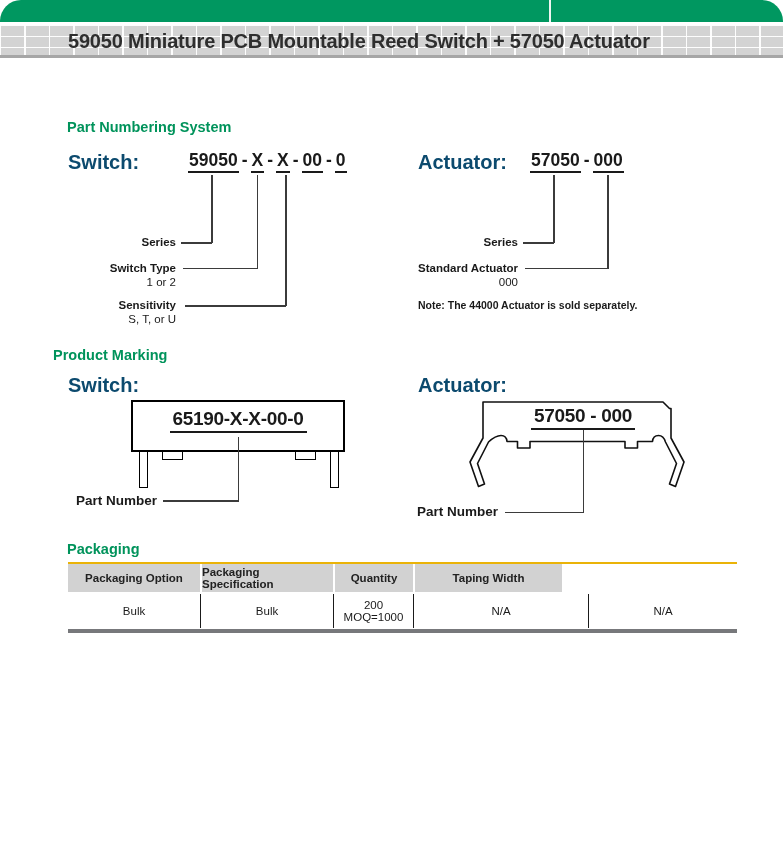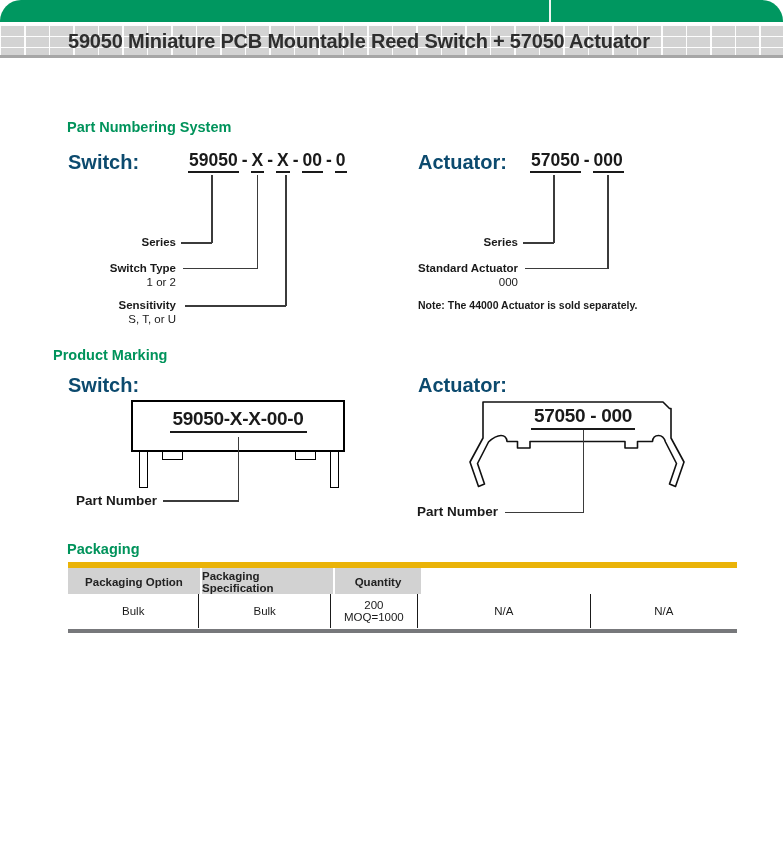--- a/index.html
+++ b/index.html
@@ -41,34 +41,34 @@
   .sw-body { position:absolute; left:131px; top:400px; width:214px; height:52px; border:2px solid #000; background:#fff; }
   .sw-part { position:absolute; left:139px; top:452px; width:9px; height:36px; border:1.5px solid #000; border-top:none; background:#fff; }
   .sw-part.leg2 { left:330px; }
   .sw-tab { position:absolute; left:162px; top:452px; width:21px; height:8px; border:1.5px solid #000; border-top:none; background:#fff; }
   .sw-tab.tab2 { left:295px; }
   .marking { position:absolute; text-align:center; font-size:19px; font-weight:bold; color:#1a1a1a; letter-spacing:-0.3px; white-space:nowrap; }
   .marking .mark-u { border-bottom:2.5px solid #1a1a1a; padding:0 3px 2px 3px; }
   .act-svg { position:absolute; left:460px; top:395px; }
   
   .pkg-table { position:absolute; left:68px; top:562px; width:669px; }
-  .t-head { display:flex; border-top:6px solid #eab308; height:30px; }
+  .t-head { display:flex; border-top:2px solid #eab308; height:30px; }
   .t-head .cell {
     background:#d2d2d2; font-size:11.5px; font-weight:bold; color:#222;
     display:flex; align-items:center; justify-content:center; height:28px;
   }
   .t-head .cell + .cell { border-left:2px solid #ffffff; }
   .t-gap { height:2px; background:#fff; }
   .t-body { display:flex; height:34px; }
   .t-body .cell {
     background:#fff; font-size:11.5px; color:#1a1a1a; line-height:12.5px;
     display:flex; flex-direction:column; align-items:center; justify-content:center; height:34px; text-align:center;
   }
   .t-body .cell + .cell { border-left:1.4px solid #1a1a1a; }
-  .c1 { width:132px; } .c2 { width:133px; } .c3 { width:88px; } .c4 { width:175px; } .c5 { width:149px; }
+  .c1 { width:132px; } .c2 { width:133px; } .c3 { width:80px; } .c4 { width:175px; } .c5 { width:149px; }
   .t-bottom { height:4px; background:#77787b; margin-top:1px; }
 </style>
 </head>
 <body>
 
 <div id="page">
 
   <div class="green-bar"></div>
   <div class="green-bar-divider"></div>
   <div class="gray-band"></div>
@@ -112,21 +112,21 @@
   <div class="h-green" style="left:53px; top:347px;">Product Marking</div>
   <div class="row-label" style="left:68px; top:374px;">Switch:</div>
   <div class="row-label" style="left:418px; top:374px;">Actuator:</div>
 
   <div class="sw-body"></div>
   <div class="sw-part"></div>
   <div class="sw-part leg2"></div>
   <div class="sw-tab"></div>
   <div class="sw-tab tab2"></div>
   <div class="marking" style="left:131px; top:408px; width:214px;">
-    <span class="mark-u">59050-X-X-00-0</span>
+    <span class="mark-u">65190-X-X-00-0</span>
   </div>
   <div class="vline" style="left:237.5px; top:437px; height:64px;"></div>
   <div class="hline" style="left:163px; top:500px; width:75.5px;"></div>
   <div class="pn-label-2" style="left:20px; top:493px; width:137px;">Part Number</div>
 
   <svg class="act-svg" width="240" height="105" viewBox="0 0 240 105">
     <path d="M 23 7 L 203 7 L 209.5 13.5 L 211 13.5 L 211 43
              L 224 67 L 215.5 91.5 L 209.5 89 L 216.5 68.5 L 205.5 47
              Q 203.5 40.5 198.5 40.5 Q 193 40.5 192.5 46.5
              L 177.5 46.5 L 177.5 53 L 165 53 L 165 46.5
@@ -142,20 +142,21 @@
   <div class="hline" style="left:505px; top:511.5px; width:78px;"></div>
   <div class="pn-label-2" style="left:360px; top:504px; width:138px;">Part Number</div>
 
   <div class="h-green" style="left:67px; top:541px;">Packaging</div>
 
   <div class="pkg-table">
     <div class="t-head">
       <div class="cell c1">Packaging Option</div>
       <div class="cell c2">Packaging Specification</div>
       <div class="cell c3">Quantity</div>
+      <div class="cell c5">Taping Width</div>
     </div>
     <div class="t-gap"></div>
     <div class="t-body">
       <div class="cell c1">Bulk</div>
       <div class="cell c2">Bulk</div>
       <div class="cell c3">
         <span>200</span>
         <span>MOQ=1000</span>
       </div>
       <div class="cell c4">N/A</div>

